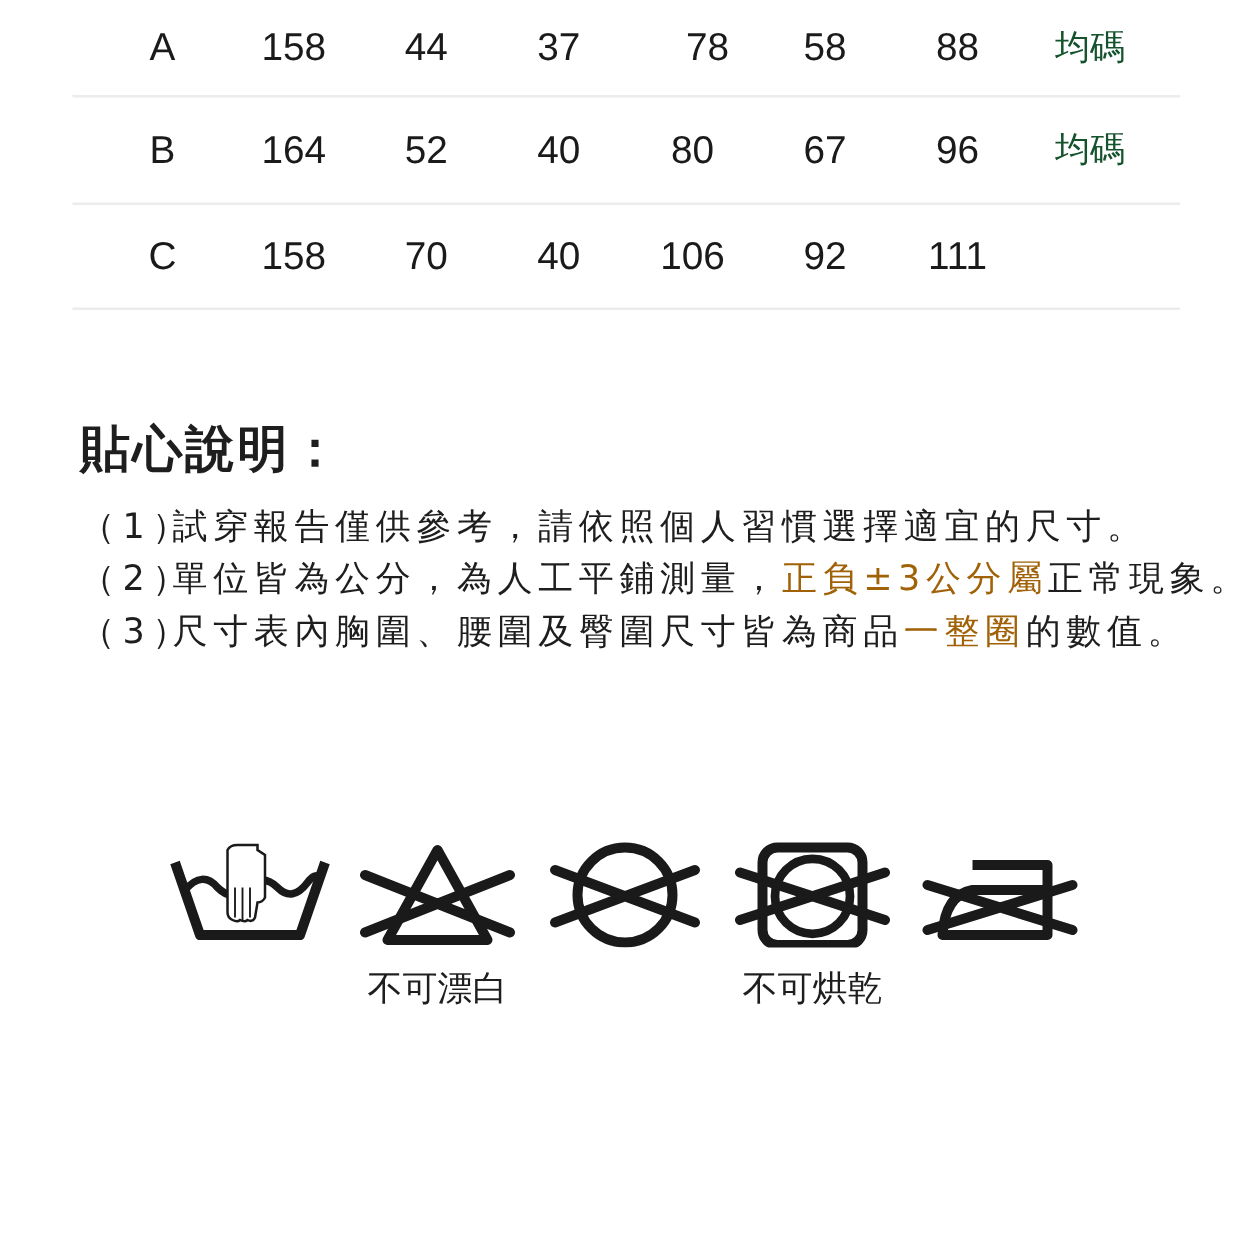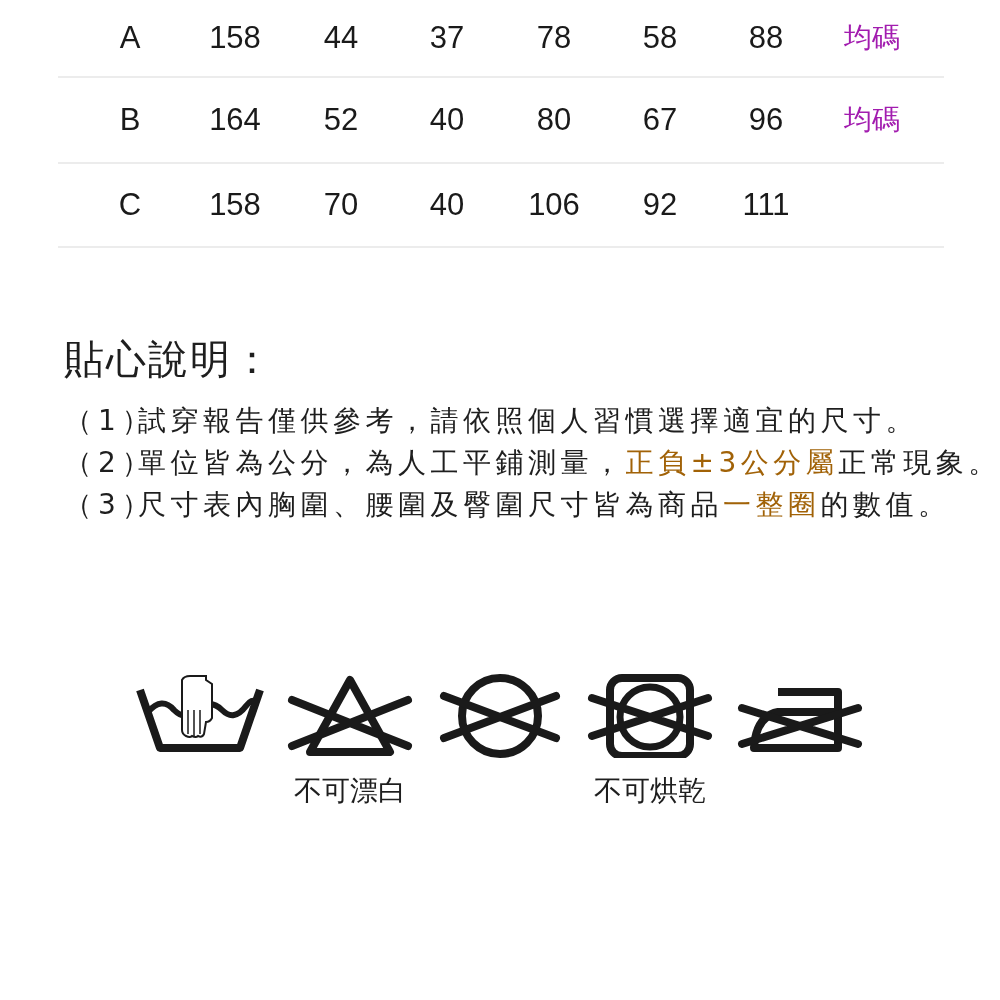--- a/index.html
+++ b/index.html
@@ -5,41 +5,41 @@
     html, body { margin:0; padding:0; background:#ffffff; }
     body { width:1000px; height:1000px; position:relative; overflow:hidden;
            font-family:"DejaVu Sans","Liberation Sans",sans-serif; color:#222222; }
     .table { position:absolute; left:58px; top:0; width:886px; }
     .row { position:relative; height:82px; border-bottom:2px solid #ececec; }
     .row:nth-child(1) { height:76px; }
     .row:nth-child(2) { height:84px; }
     .row:nth-child(3) { height:82px; }
     .cell { position:absolute; top:50%; transform:translate(-50%,-50%);
             font-family:"Liberation Sans",sans-serif; font-size:31px; color:#1a1a1a; white-space:nowrap; }
-    .cell.note { color:#a21caf; font-family:Liberation Mono, monospace; font-size:28px; }
-    .title { position:absolute; left:64px; top:332px; font-size:40px; color:#1e1e1e; letter-spacing:2px; }
+    .cell.note { color:#14532d; font-family:Liberation Mono, monospace; font-size:28px; }
+    .title { position:absolute; left:64px; top:332px; font-size:40px; color:#1e1e1e; letter-spacing:2px;font-weight:bold; }
     .notes { position:absolute; left:64px; top:402px; }
     .line { height:42px; font-size:28px; letter-spacing:4.5px; color:#1e1e1e; white-space:nowrap; }
     .line .num { display:inline-block; width:74px; letter-spacing:6px; }
     .red { color:#a16207;text-align:right; }
     .icons { position:absolute; left:130px; top:672px; width:740px; }
     .icon-item { position:absolute; top:0; width:140px; text-align:center; }
     .icon-item svg { display:block; margin:0 auto; }
     .icon-label { font-size:28px; color:#1e1e1e; margin-top:14px; white-space:nowrap; }
   </style>
 </head>
 <body>
 
 <div class="table">
   <div class="row">
     <span class="cell" style="left:72px">A</span>
     <span class="cell" style="left:177px">158</span>
     <span class="cell" style="left:283px">44</span>
     <span class="cell" style="left:389px">37</span>
-    <span class="cell" style="left:496px">78</span>
+    <span class="cell" style="left:508px">78</span>
     <span class="cell" style="left:602px">58</span>
     <span class="cell" style="left:708px">88</span>
     <span class="cell note" style="left:814px">均碼</span>
   </div>
   <div class="row">
     <span class="cell" style="left:72px">B</span>
     <span class="cell" style="left:177px">164</span>
     <span class="cell" style="left:283px">52</span>
     <span class="cell" style="left:389px">40</span>
     <span class="cell" style="left:496px">80</span>

